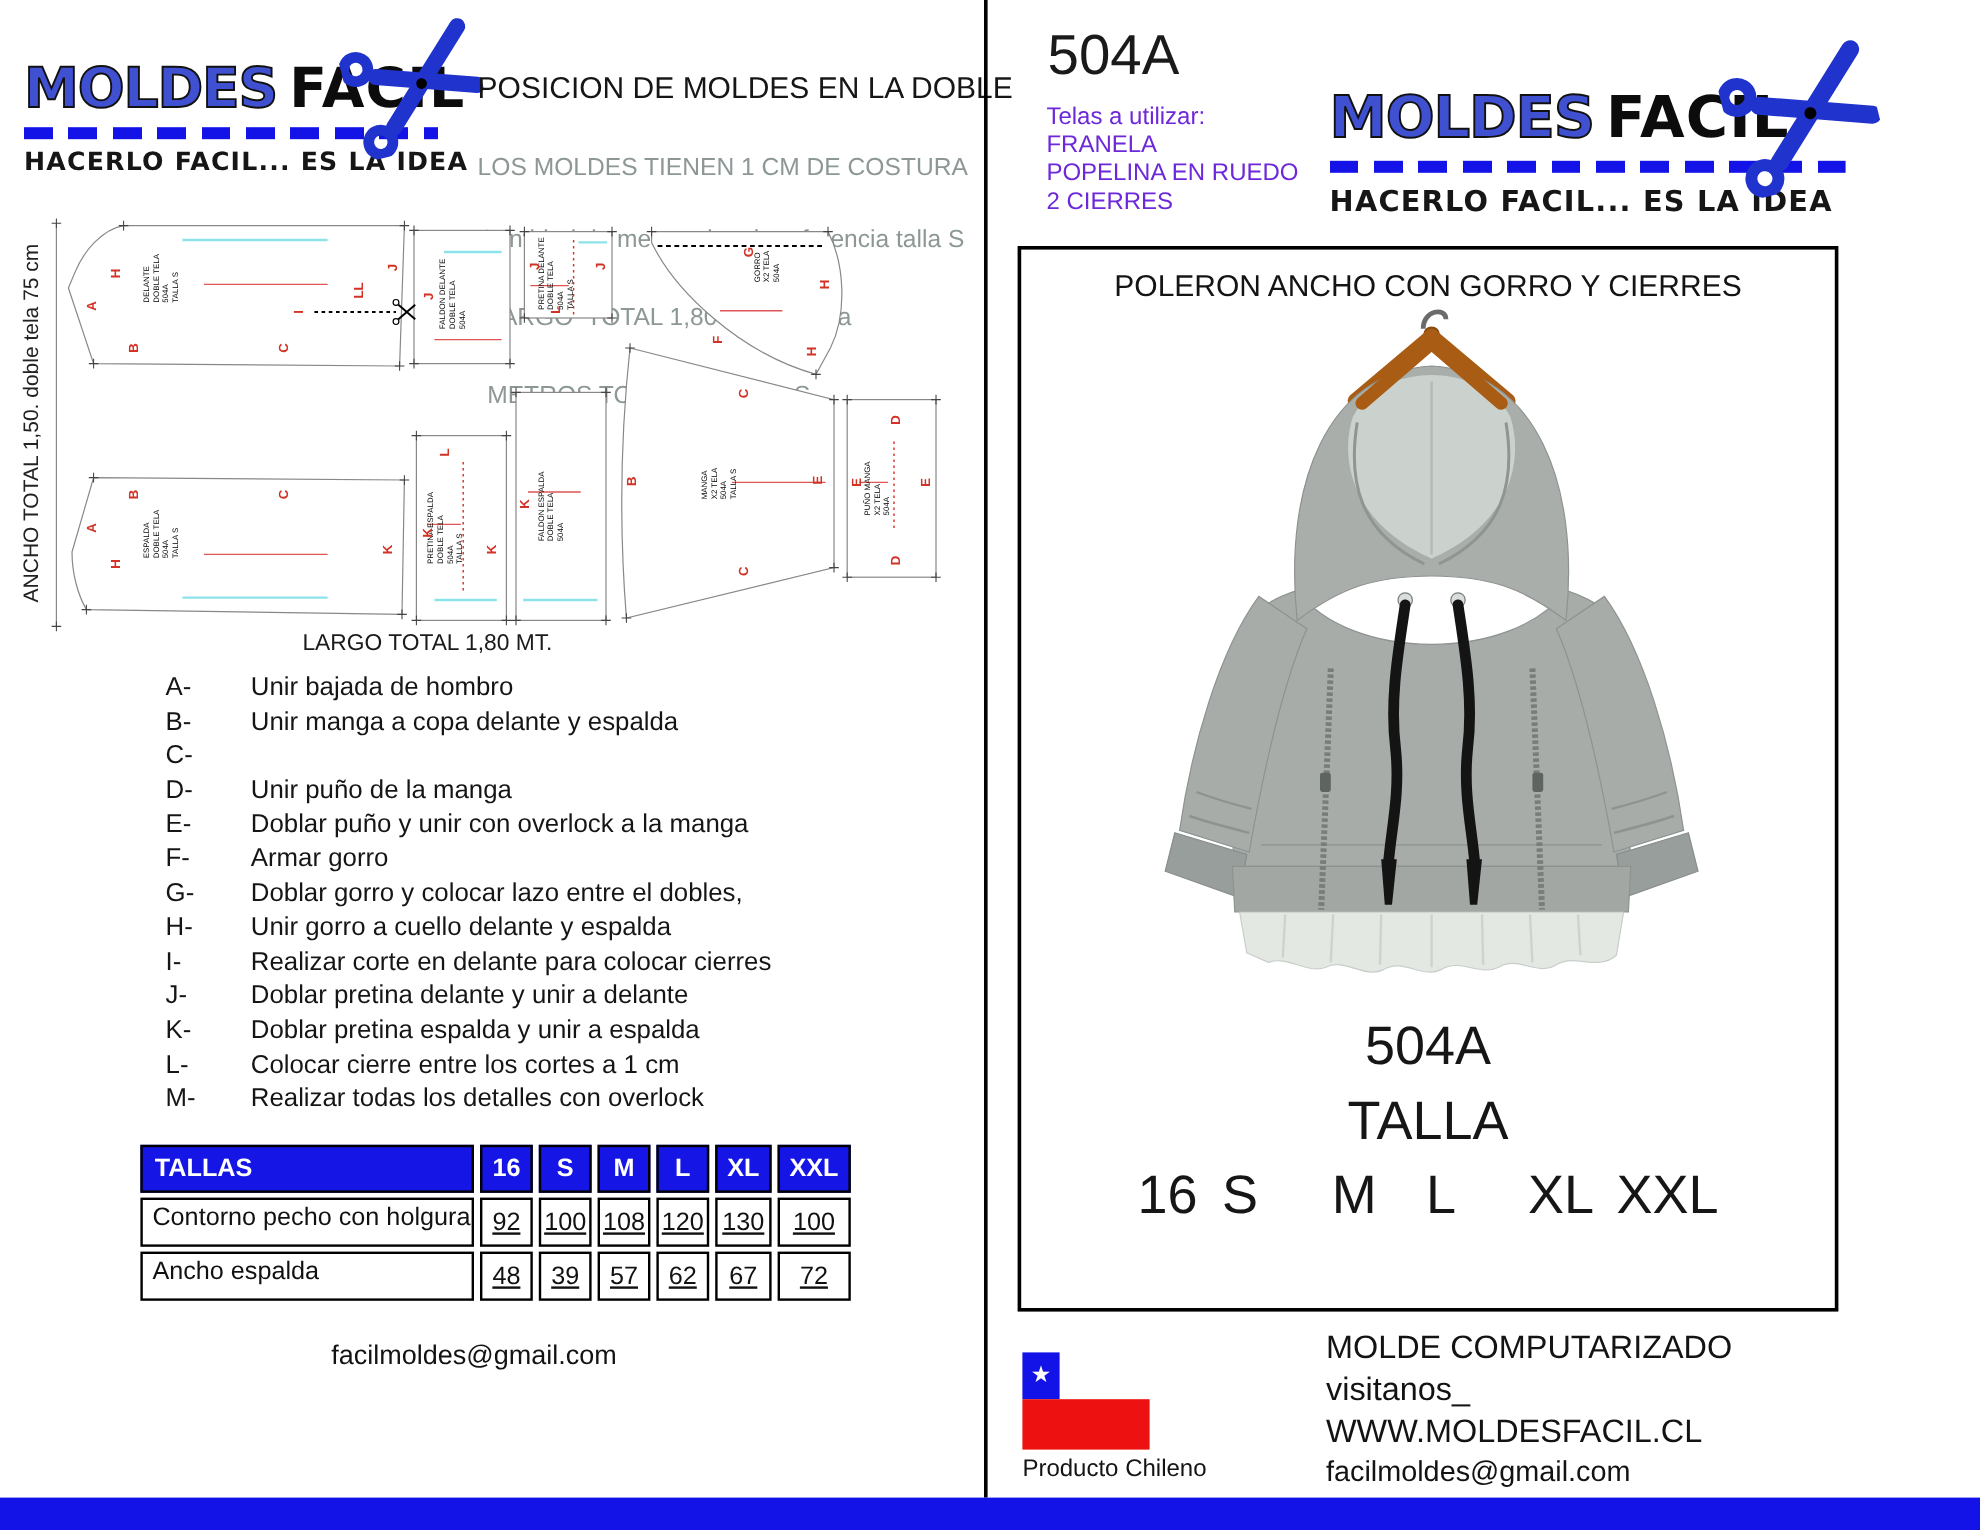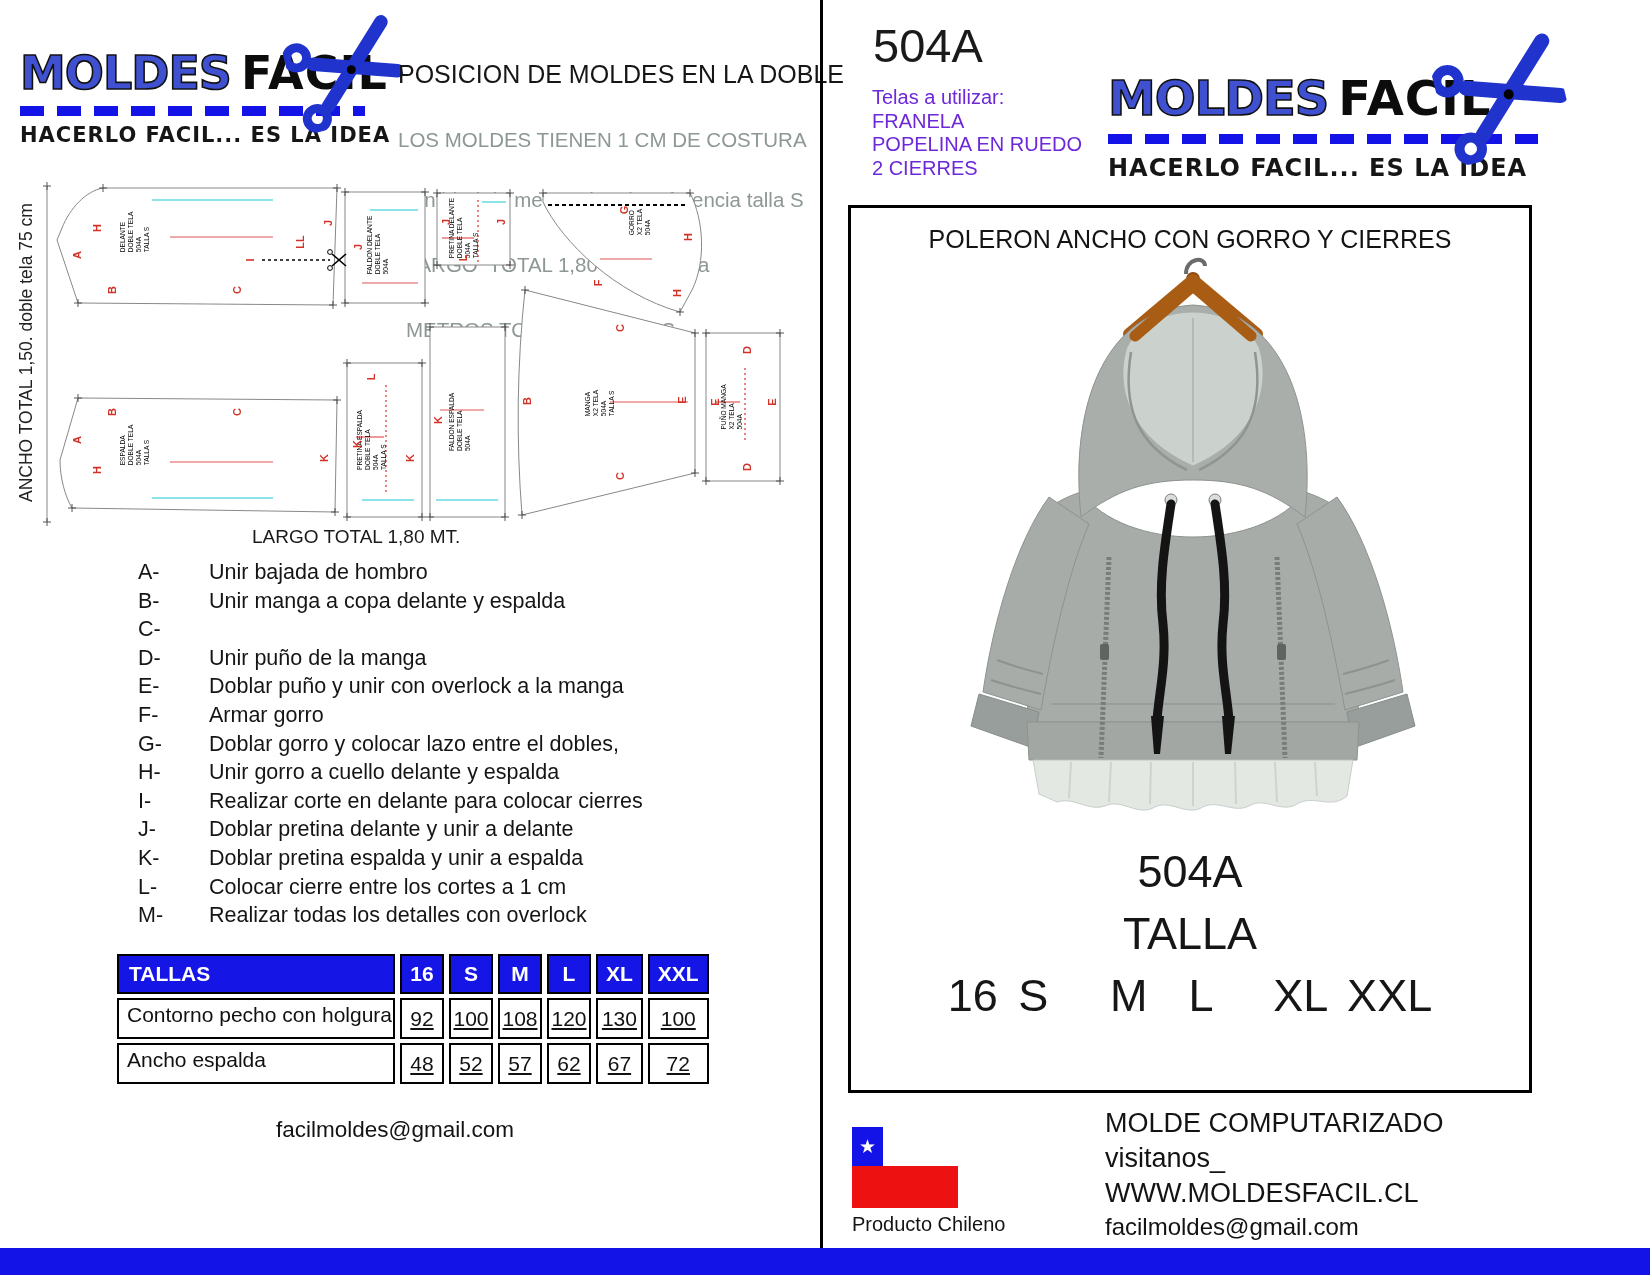--- a/index.html
+++ b/index.html
@@ -296,21 +296,21 @@
       <td class="num">92</td>
       <td class="num">100</td>
       <td class="num">108</td>
       <td class="num">120</td>
       <td class="num">130</td>
       <td class="num">100</td>
     </tr>
     <tr>
       <td class="lab">Ancho espalda</td>
       <td class="num">48</td>
-      <td class="num">52</td>
+      <td class="num">39</td>
       <td class="num">57</td>
       <td class="num">62</td>
       <td class="num">67</td>
       <td class="num">72</td>
     </tr>
   </tbody>
     </table>
 
   <div class="abs contact">
     <div>facilmoldes@gmail.com</div>

